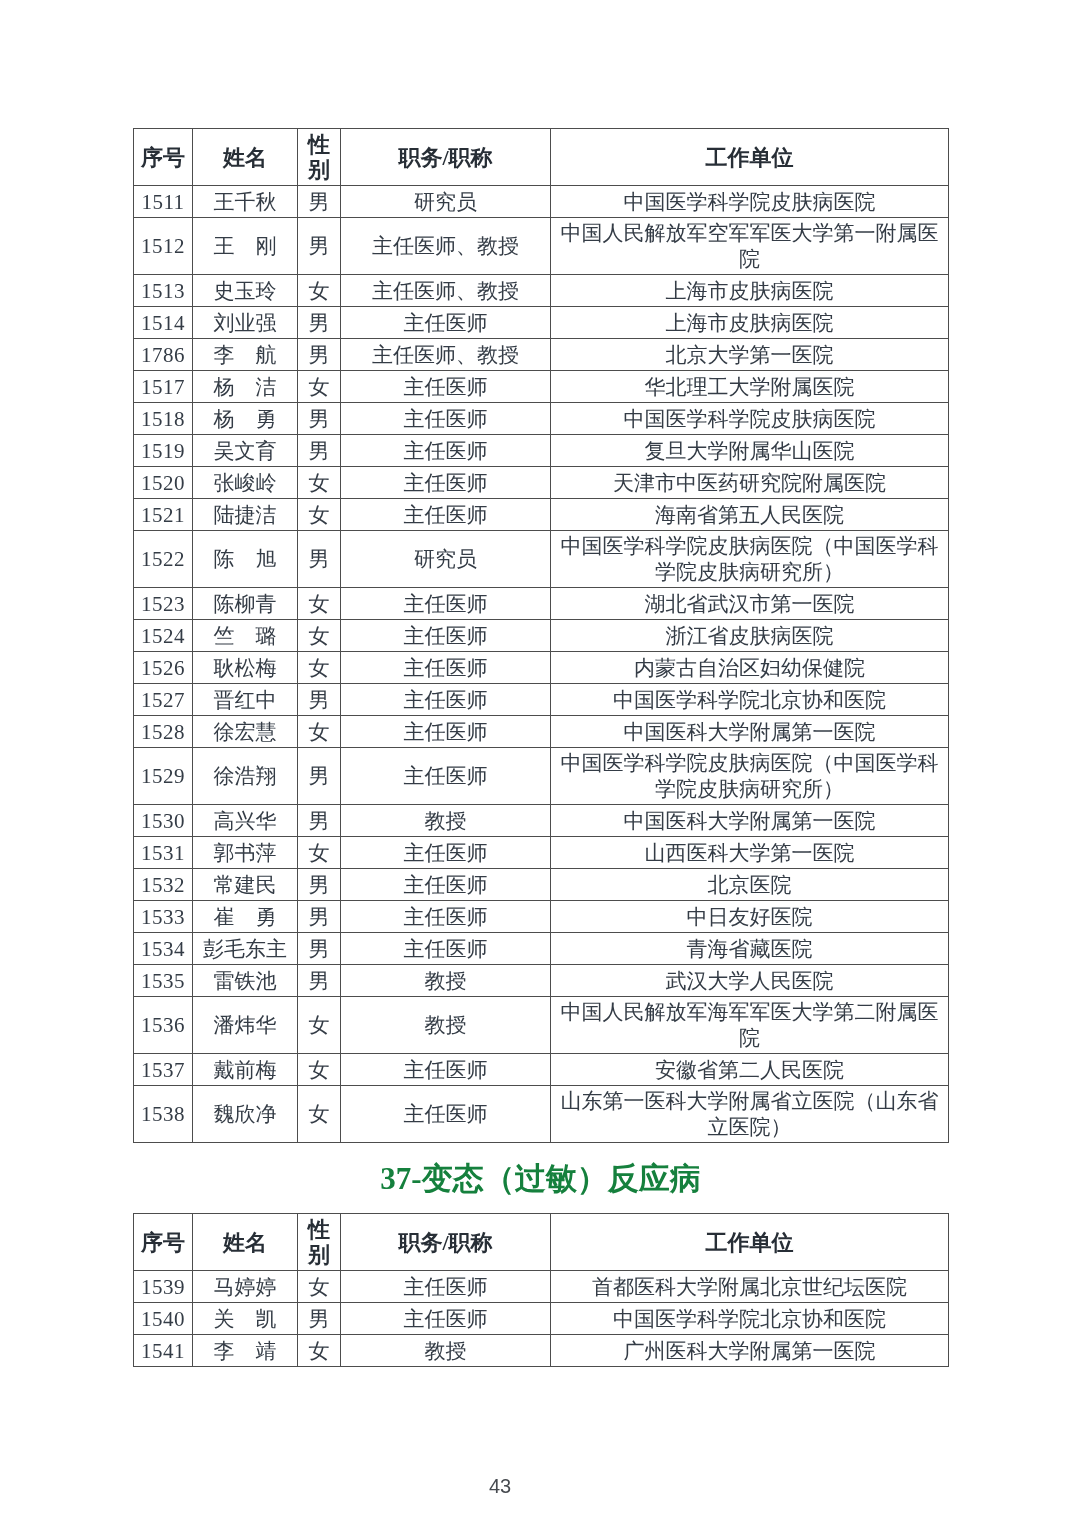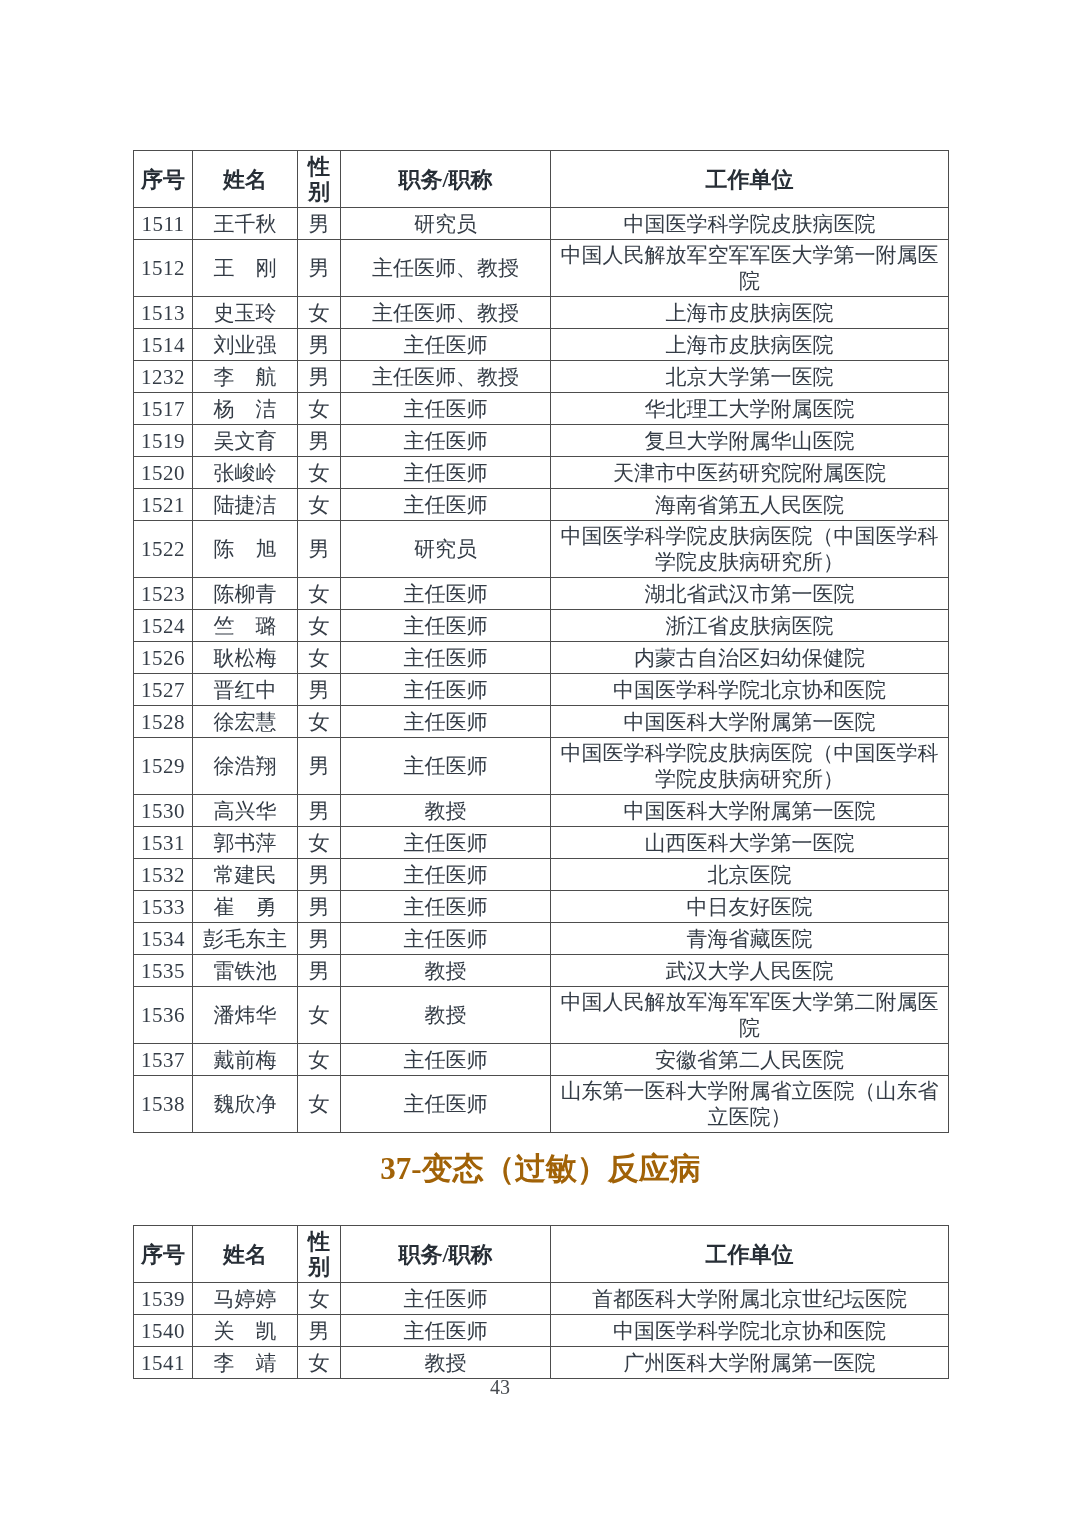--- a/index.html
+++ b/index.html
@@ -19,21 +19,20 @@
   .content {
     position: absolute;
     left: 133px;
     top: 128px;
     width: 815px;
   }
   table.roster {
     border-collapse: collapse;
     table-layout: fixed;
     width: 815px;
-    margin-top: 22px;
   }
   table.roster th,
   table.roster td {
     border: 1.5px solid #4d4d4d;
     text-align: center;
     vertical-align: middle;
     font-size: 21px;
     line-height: 26px;
     padding: 2px 4px;
     word-break: normal;
@@ -52,32 +51,32 @@
   td.c-org  { padding: 2px 13px; }
   td.c-title{ padding: 2px 6px; }
   table.roster td { height: 27px; }
   .section-title {
     margin: 0;
     padding: 16px 0 14px 0;
     text-align: center;
     font-size: 31px;
     line-height: 40px;
     font-weight: bold;
-    color: #a16207;
+    color: #15803d;
     font-family: "Liberation Serif", "DejaVu Serif", serif;
   }
   .page-number {
     position: absolute;
     left: 0;
-    top: 1376px;
+    top: 1475px;
     width: 1000px;
     text-align: center;
     font-size: 20px;
     color: #474b50;
-    font-family: Liberation Serif, serif;
+    font-family: Liberation Sans, sans-serif;
   }
 </style>
 </head>
 <body>
 
 <div class="page">
   <div class="content">
 
     <table class="roster">
       <colgroup>
@@ -119,32 +118,39 @@
             <td class="c-org">上海市皮肤病医院</td>
           </tr>
           <tr>
             <td class="c-no">1514</td>
             <td class="c-name">刘业强</td>
             <td class="c-gender">男</td>
             <td class="c-title">主任医师</td>
             <td class="c-org">上海市皮肤病医院</td>
           </tr>
           <tr>
-            <td class="c-no">1232</td>
+            <td class="c-no">1786</td>
             <td class="c-name">李　航</td>
             <td class="c-gender">男</td>
             <td class="c-title">主任医师、教授</td>
             <td class="c-org">北京大学第一医院</td>
           </tr>
           <tr>
             <td class="c-no">1517</td>
             <td class="c-name">杨　洁</td>
             <td class="c-gender">女</td>
             <td class="c-title">主任医师</td>
             <td class="c-org">华北理工大学附属医院</td>
+          </tr>
+          <tr>
+            <td class="c-no">1518</td>
+            <td class="c-name">杨　勇</td>
+            <td class="c-gender">男</td>
+            <td class="c-title">主任医师</td>
+            <td class="c-org">中国医学科学院皮肤病医院</td>
           </tr>
           <tr>
             <td class="c-no">1519</td>
             <td class="c-name">吴文育</td>
             <td class="c-gender">男</td>
             <td class="c-title">主任医师</td>
             <td class="c-org">复旦大学附属华山医院</td>
           </tr>
           <tr>
             <td class="c-no">1520</td>

